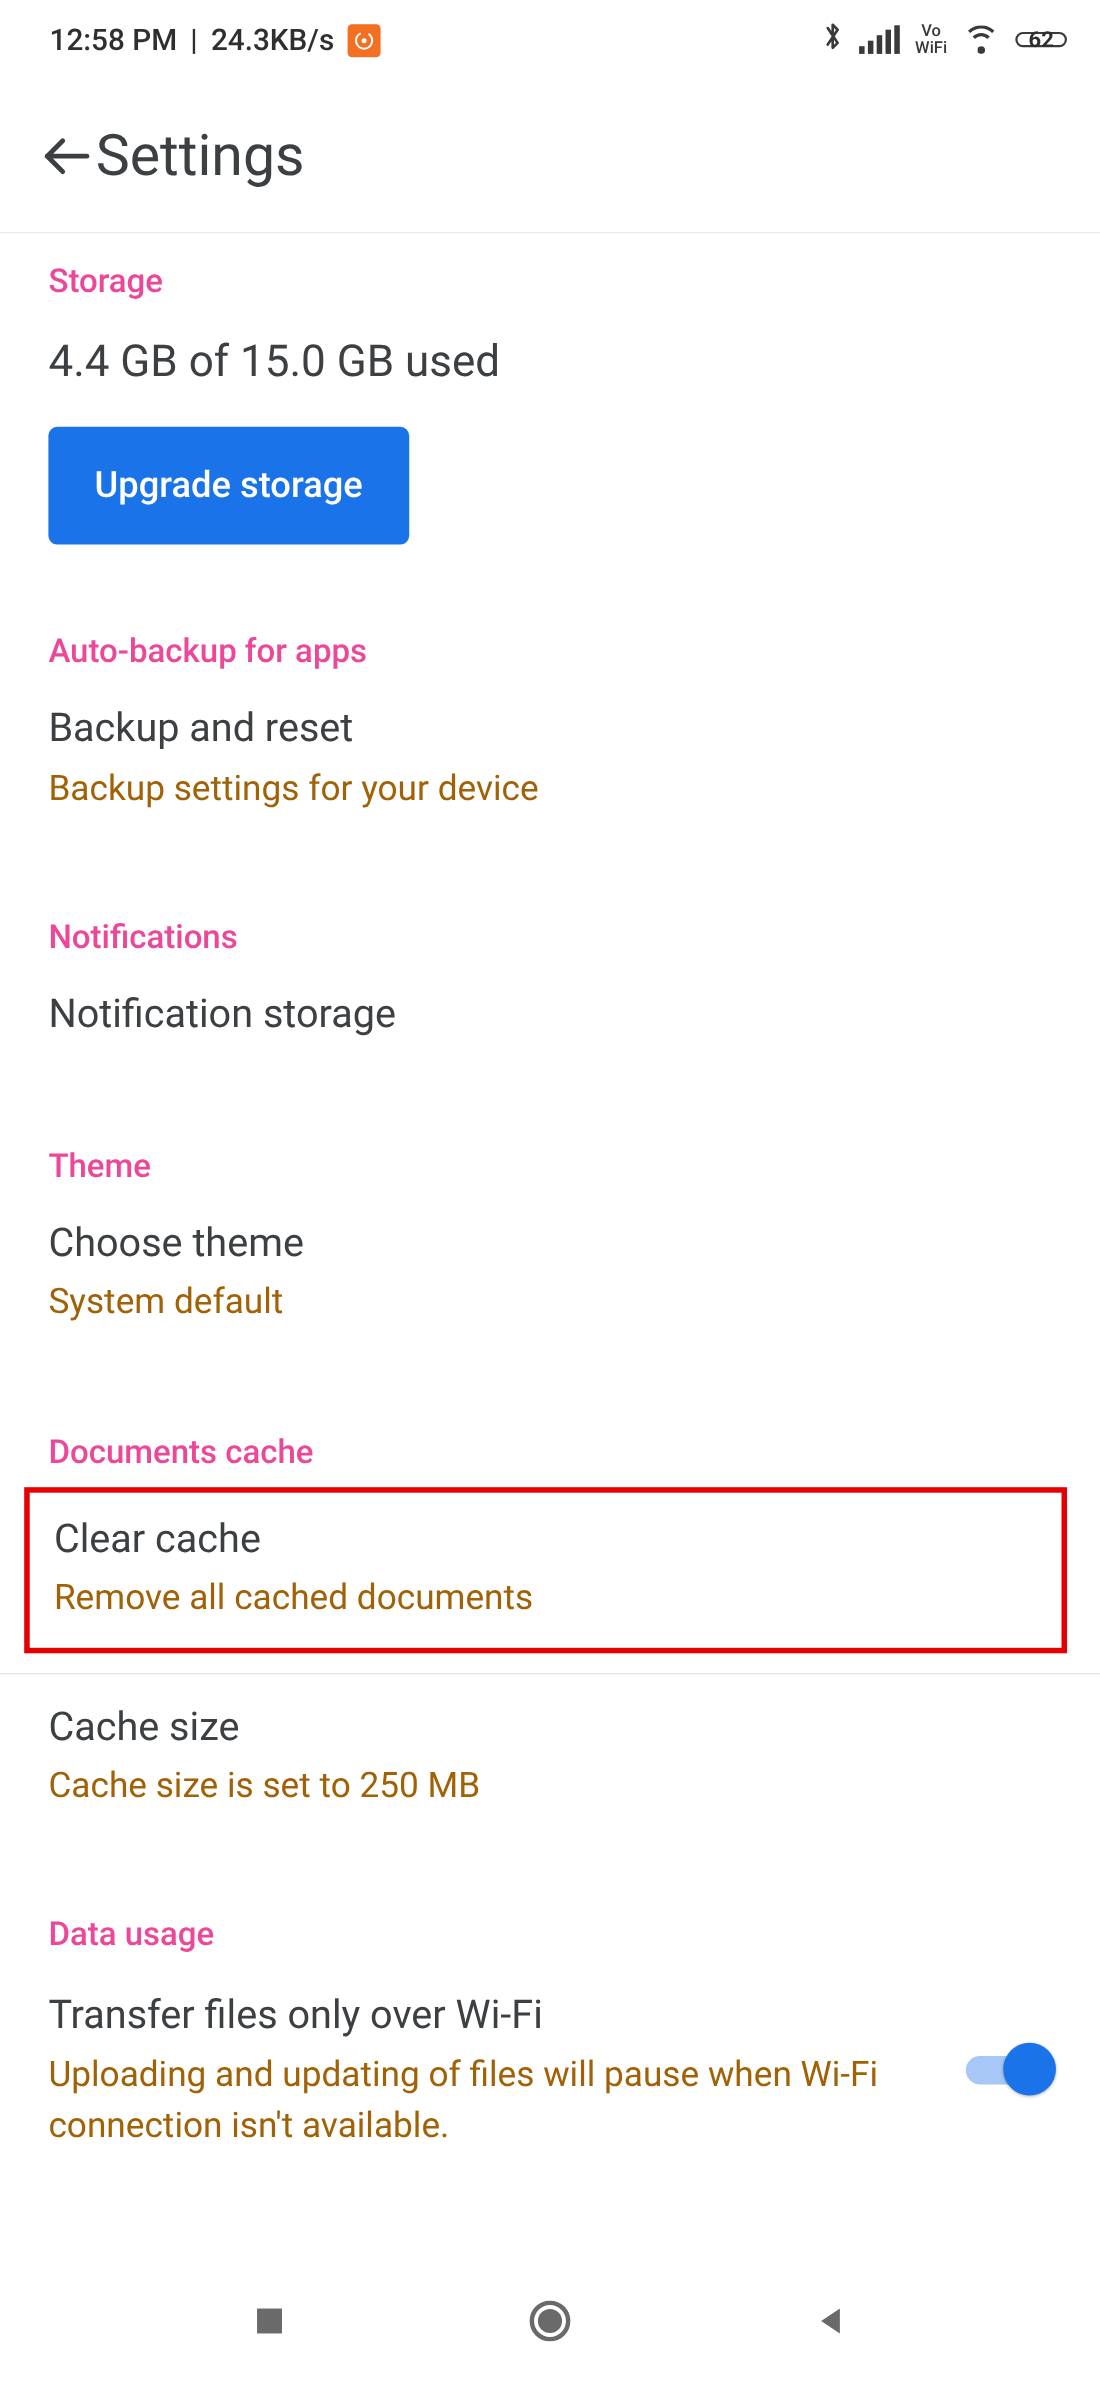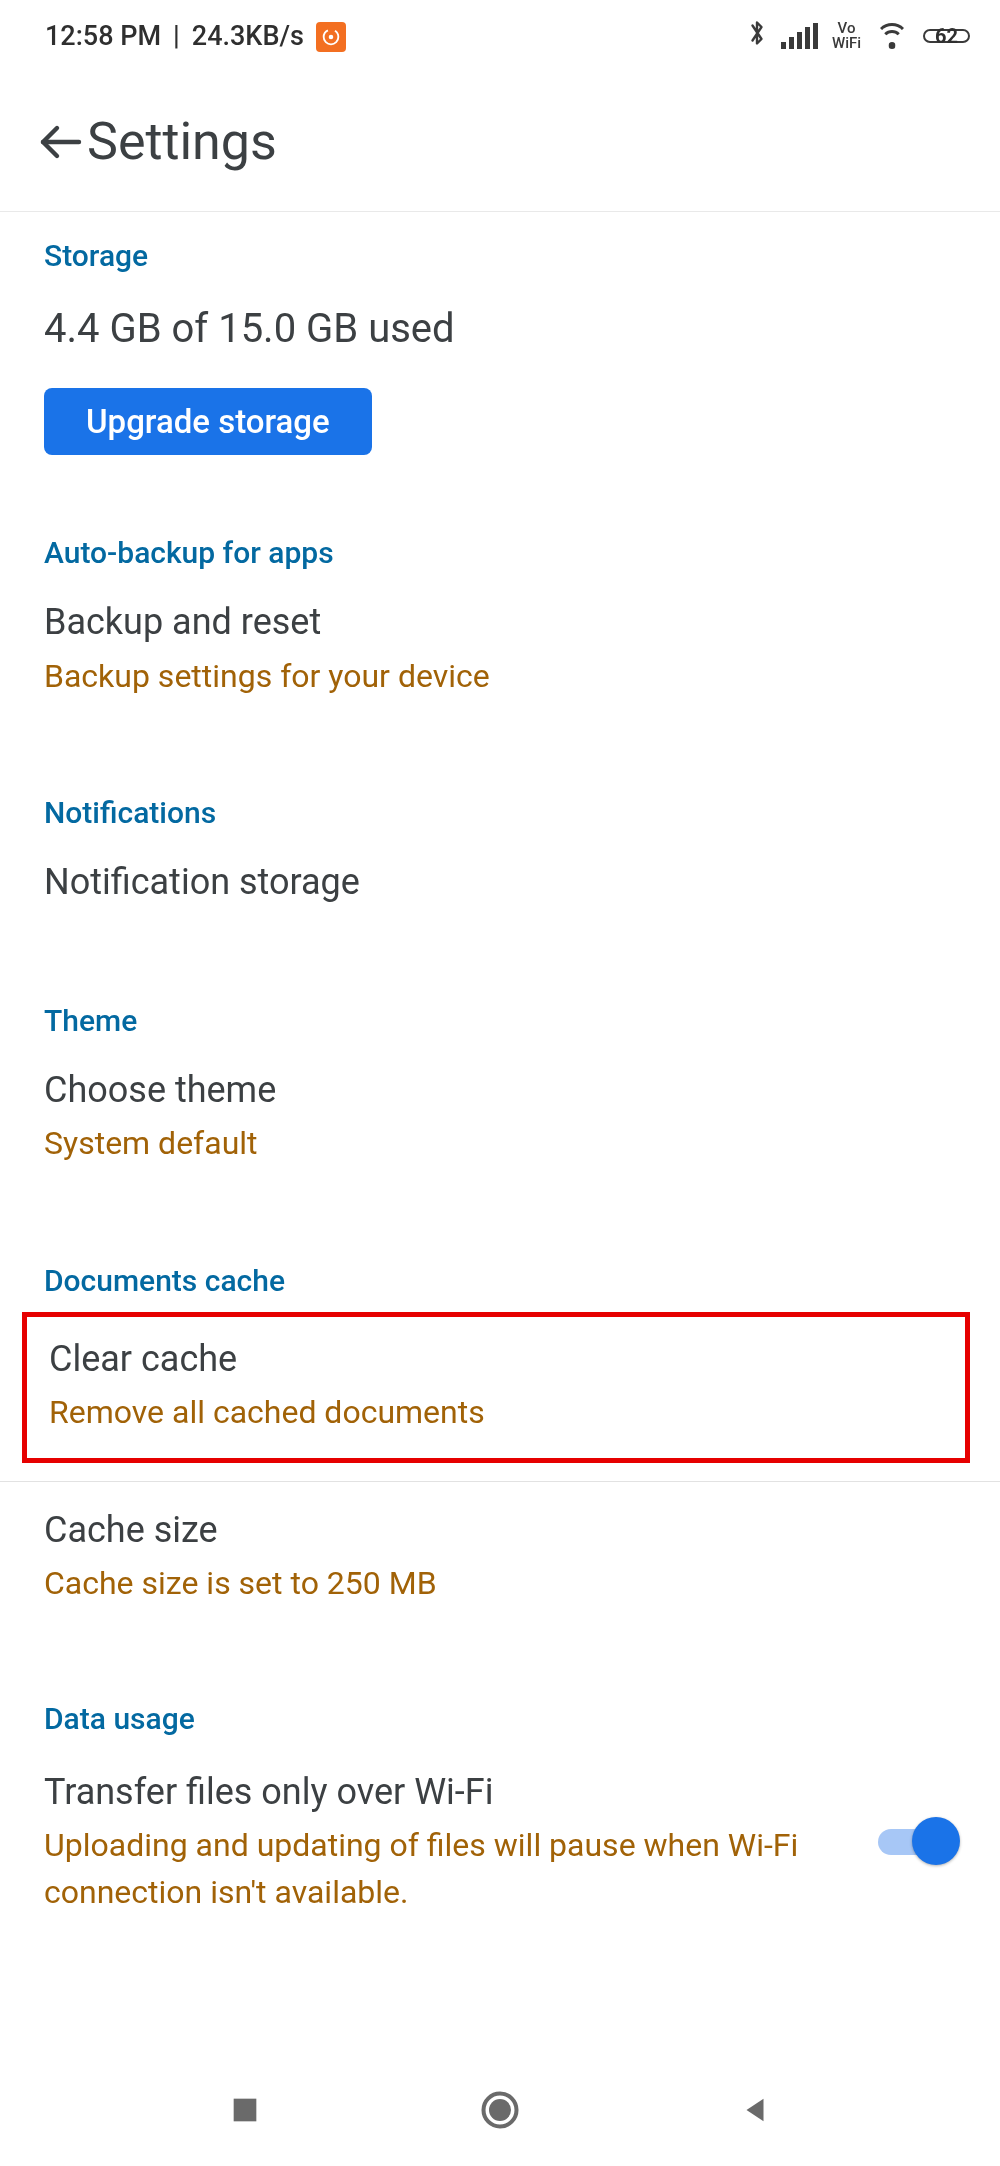--- a/index.html
+++ b/index.html
@@ -39,21 +39,21 @@
       padding-left: 35px;
       border-bottom: 1px solid #e9e9e9;
     }
     .back-btn { width: 52px; height: 52px; display:flex; align-items:center; justify-content:center; }
     .back-btn svg { width: 48px; height: 48px; stroke:#3c4043; stroke-width:2.2; fill:none; stroke-linecap:round; stroke-linejoin:round; }
     .app-title { font-size: 52px; color:#3c4043; }
 
     
     .content { padding: 0; }
     .section-header {
-      color: #0369a1;
+      color: #ec4899;
       font-size: 30px;
       font-weight: 500;
       padding: 28px 44px 8px 44px;
     }
     .section-header.first { padding-top: 26px; }
     .section-header.wide-top { padding-top: 70px; }
 
     .item {
       padding: 24px 44px;
     }
@@ -67,21 +67,21 @@
       color: #a16207;
       font-size: 32px;
       line-height: 1.45;
       margin-top: 6px;
     }
     .storage-text { font-size: 40px; color:#3c4043; padding: 24px 44px 26px 44px; }
     .upgrade-btn {
       display:inline-block;
       background:#1a73e8; color:#fff;
       font-size: 33px; font-weight:500;
-      padding: 14px 42px;
+      padding: 34px 42px;
       border-radius: 8px;
       margin: 10px 0 10px 44px;
     }
 
     .highlight-box {
       border: 5px solid #e60000;
       margin: 6px 30px 0 22px;
       padding: 18px 22px 22px 22px;
     }
     .highlight-box .item-title { font-size:36px; }

